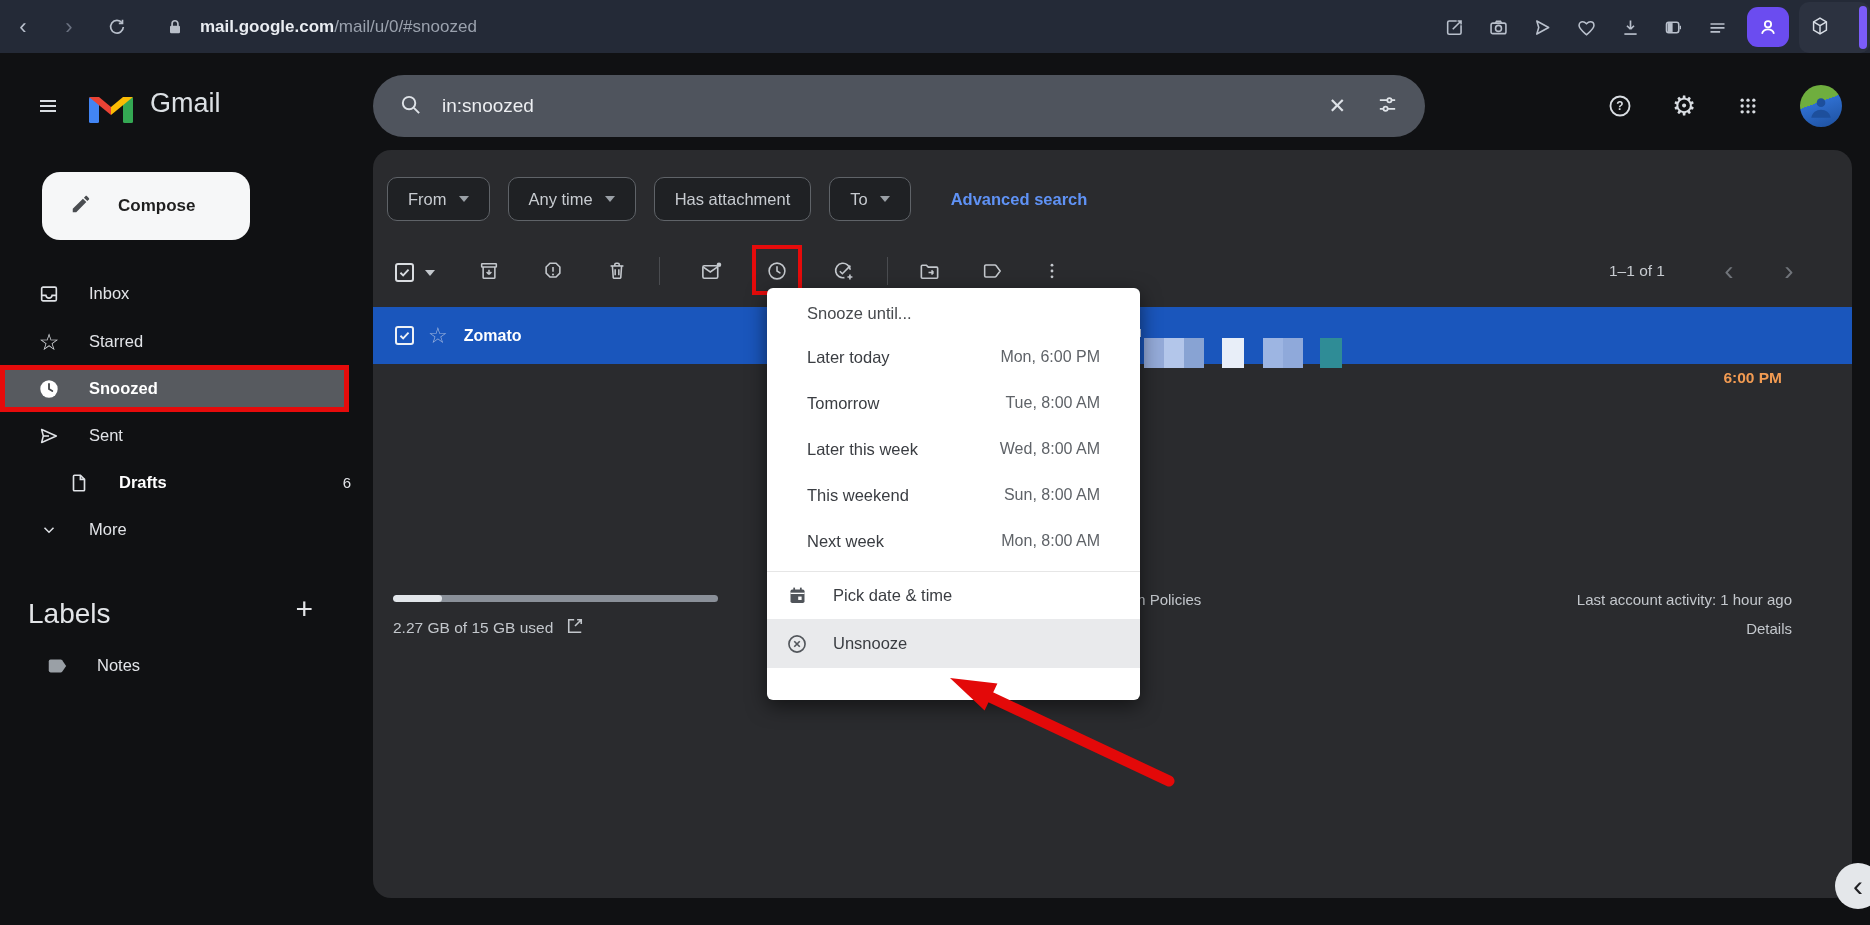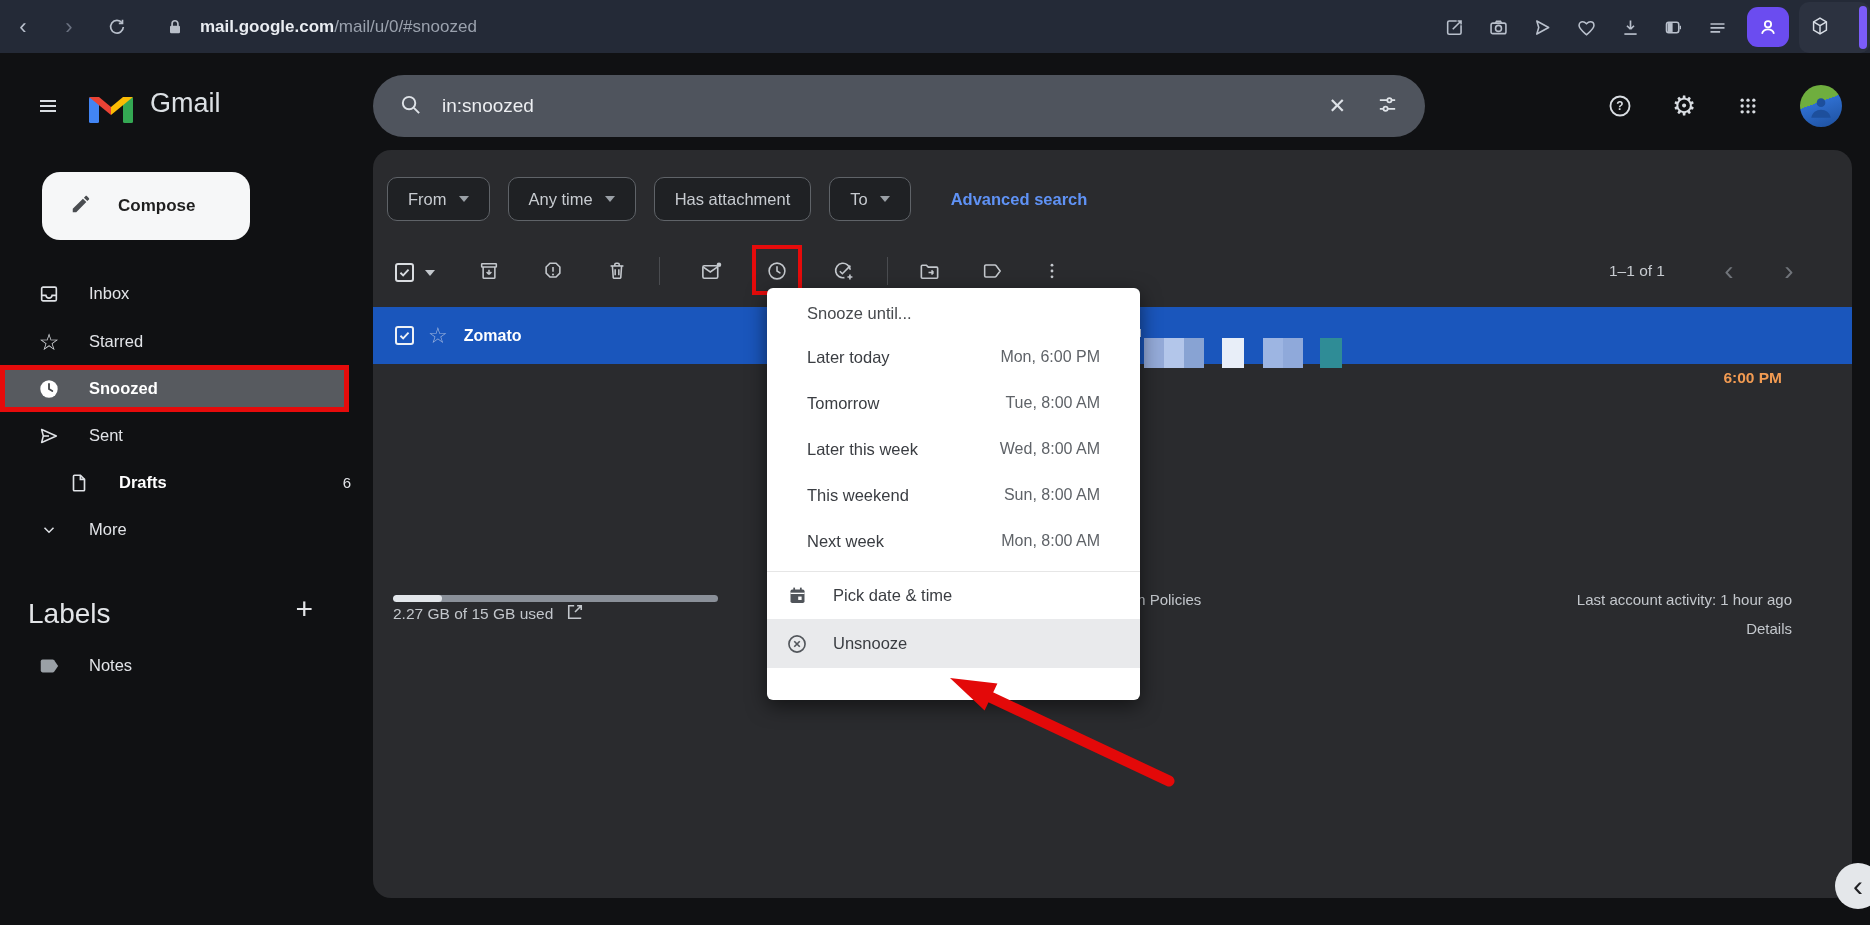--- a/index.html
+++ b/index.html
@@ -67,21 +67,21 @@
   .row-star { margin-left:14px; font-size:22px; color:#9db4de; }
   .row-sender { margin-left:16px; font-size:16px; font-weight:700; color:#ffffff; }
   .row-frag { position:absolute; left:753px; top:16px; font-size:15px; color:#ffffff; z-index:1; }
   .squares { position:absolute; left:771px; top:31px; display:flex; z-index:1; }
   .squares .sq { height:30px; }
   .row-time { position:absolute; right:70px; top:18px; font-size:15.5px; font-weight:700; color:#f29b52;margin-top:44px; }
 
   .storage { position:absolute; left:20px; top:445px; }
   .storage-bar { width:325px; height:7px; border-radius:4px; background:#8a9099; overflow:hidden; }
   .storage-fill { height:100%; background:#e2e6ea; border-radius:4px; }
-  .storage-line { display:flex; align-items:center; gap:12px; color:#c3c7cc; font-size:15.5px; }
+  .storage-line { margin-top:14px; display:flex; align-items:center; gap:12px; color:#c3c7cc; font-size:15.5px; }
   .policies { position:absolute; left:715px; top:441px; font-size:15px; color:#c3c7cc; z-index:1; }
   .activity { position:absolute; right:60px; top:441px; font-size:15px; color:#c3c7cc; }
   .details { position:absolute; right:60px; top:470px; font-size:15px; color:#c3c7cc; }
 
   
   .snooze-menu { position:absolute; left:767px; top:288px; width:373px; height:412px; background:#ffffff; border-radius:6px; box-shadow:0 6px 20px rgba(0,0,0,.55); z-index:5; overflow:hidden; }
   .sm-header { padding:16px 40px 8px 40px; font-size:16.5px; color:#474a4e; height:46px; }
   .sm-option { height:46px; display:flex; align-items:center; justify-content:space-between; padding:0 40px; }
   .sm-option .lab { font-size:16.5px; color:#3a3d42; }
   .sm-option .val { font-size:16px; color:#5f6368; }
@@ -299,21 +299,21 @@
           </svg>
       </span>
       <span class="s-label">More</span>
     </div>
 
     <div class="labels-row">
       <span class="labels-title">Labels</span>
       <span class="labels-plus">+</span>
     </div>
 
-    <div class="side-item" style="top:492px;">
+    <div class="side-item" style="top:492px;margin-left:8px;">
       <span class="s-ico">
         <svg width="22" height="22" viewBox="0 0 24 24">
             <path d="M17.6 5.8A2 2 0 0 0 16 5H5a2 2 0 0 0-2 2v10a2 2 0 0 0 2 2h11a2 2 0 0 0 1.6-.8L22 12l-4.4-6.2z" fill="#9aa0a6"></path>
           </svg>
       </span>
       <span class="s-label">Notes</span>
     </div>
   </div>
 
   <div class="main-panel">

